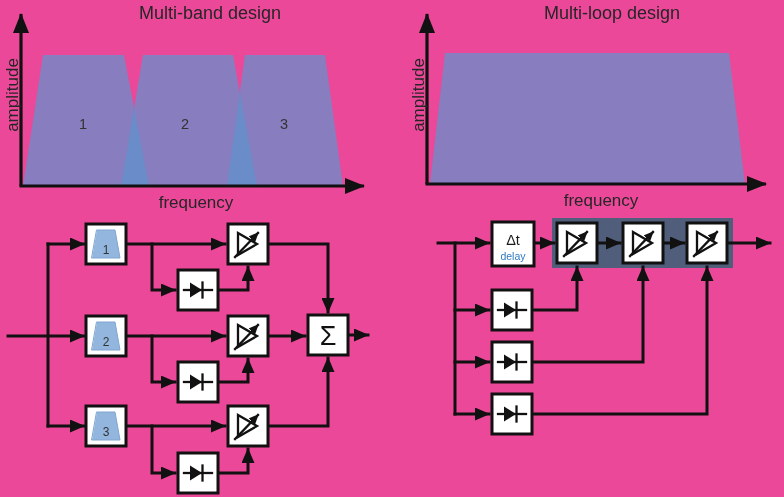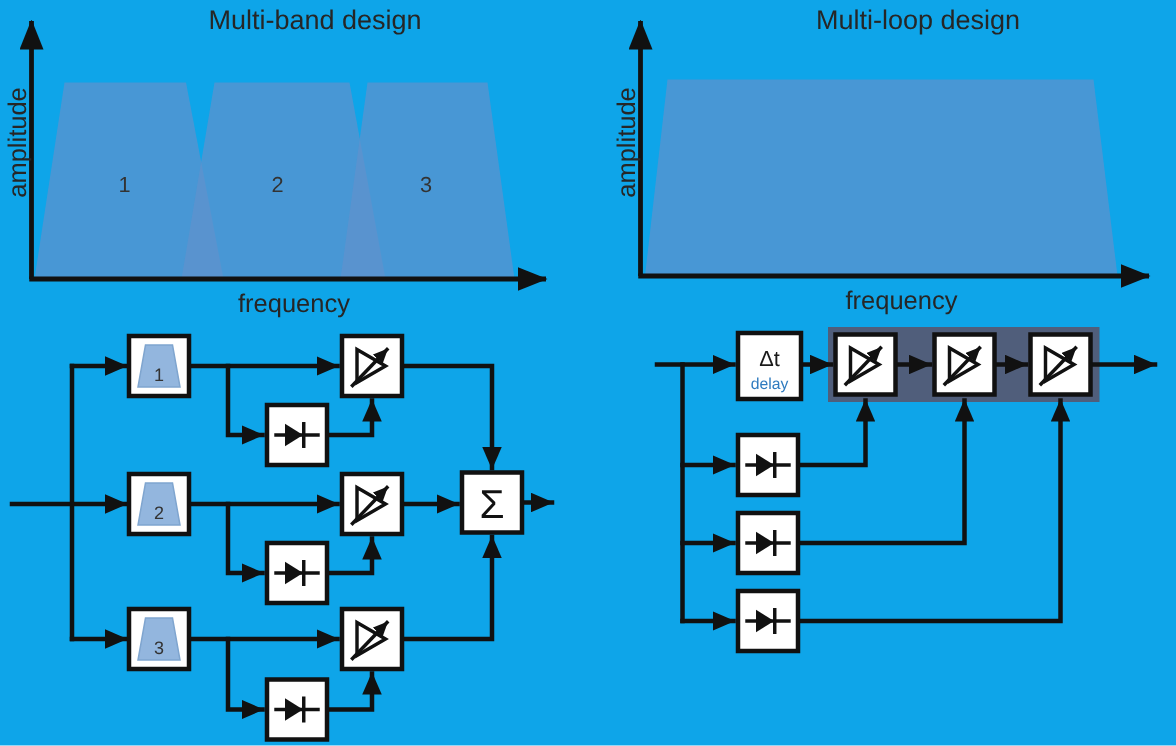--- a/index.html
+++ b/index.html
@@ -1,16 +1,16 @@
 <!DOCTYPE html>
 <html><head>
 <meta charset="utf-8">
 <style>
   html,body { margin:0; padding:0; background:#fff; }
-  #stage { position:relative; width:784px; height:497px; background:#0ea5e9; overflow:hidden; }
+  #stage { position:relative; width:784px; height:497px; background:#ec4899; overflow:hidden; }
   svg { font-family:"Liberation Sans", sans-serif; }
   text { fill:#262626; }
   .title { font-size:18px; }
   .axislabel { font-size:17px; }
   .bandnum { font-size:14.5px; fill:#333333; }
   .filtnum { font-size:12px; fill:#333333; }
   .sumsym { font-size:27px; fill:#111111; }
   .dtsym { font-size:14.5px; fill:#1a1a1a; }
   .delaytxt { font-size:10.5px; fill:#2f7bbf; }
 </style>

